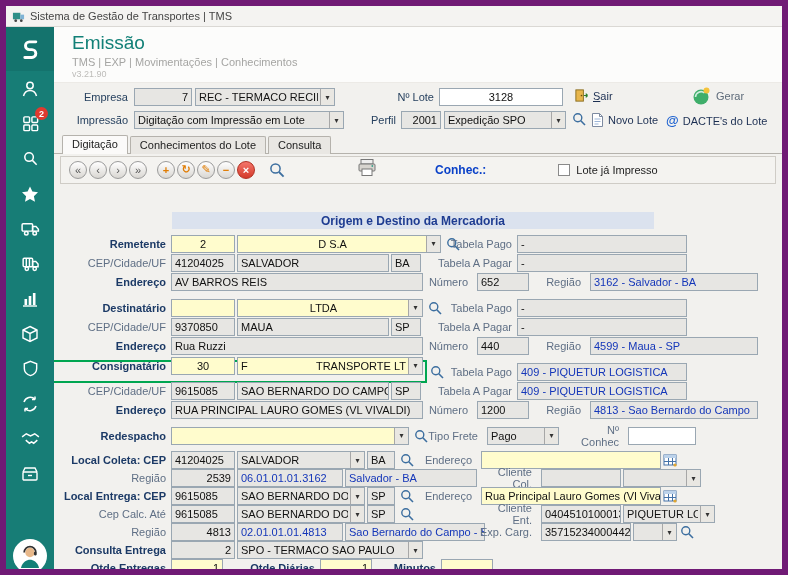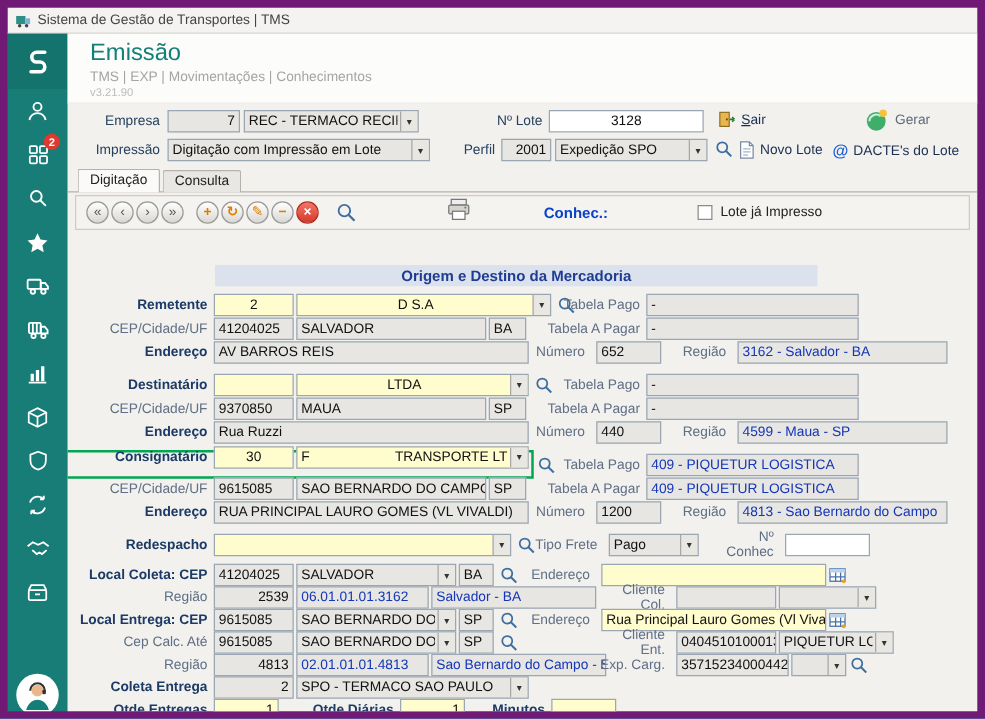--- a/index.html
+++ b/index.html
@@ -243,20 +243,21 @@
           <span class="cap">Novo Lote</span>
         </div>
         <div class="af flatbtn" style="left:612px;top:30px">
           <span class="atsym">@</span>
           <span class="cap">DACTE's do Lote</span>
         </div>
       </div>
 
       <div class="tabs">
         <div class="tab active">Digitação</div>
+        <div class="tab">Conhecimentos do Lote</div>
         <div class="tab">Consulta</div>
       </div>
 
       <div class="toolbar">
         <div class="cbtn">«</div>
         <div class="cbtn">‹</div>
         <div class="cbtn">›</div>
         <div class="cbtn">»</div>
         <div class="cbtn orange" style="margin-left:8px">+</div>
         <div class="cbtn orange">↻</div>
@@ -547,21 +548,21 @@
               <span class="search">
                   <svg width="14" height="14" viewBox="0 0 14 14">
                     <circle cx="5.8" cy="5.8" r="4" fill="none" stroke="#3c6e9f" stroke-width="1.4"></circle>
                     <line x1="8.8" y1="8.8" x2="13" y2="13" stroke="#3c6e9f" stroke-width="1.6"></line>
                   </svg>
                 </span>
             </div>
           </div>
 
           <div class="frow short">
-            <div class="flabel">Coleta Entrega</div>
+            <div class="flabel">Consulta Entrega</div>
             <div class="tb ro num" style="width:64px">2</div>
             <div class="tb ro combo" style="width:186px">
               <span class="txt">SPO - TERMACO SAO PAULO</span>
               <span class="dd">▾</span>
             </div>
           </div>
 
           <div class="frow short">
             <div class="flabel">Qtde Entregas</div>
             <div class="tb yl num" style="width:52px">1</div>

